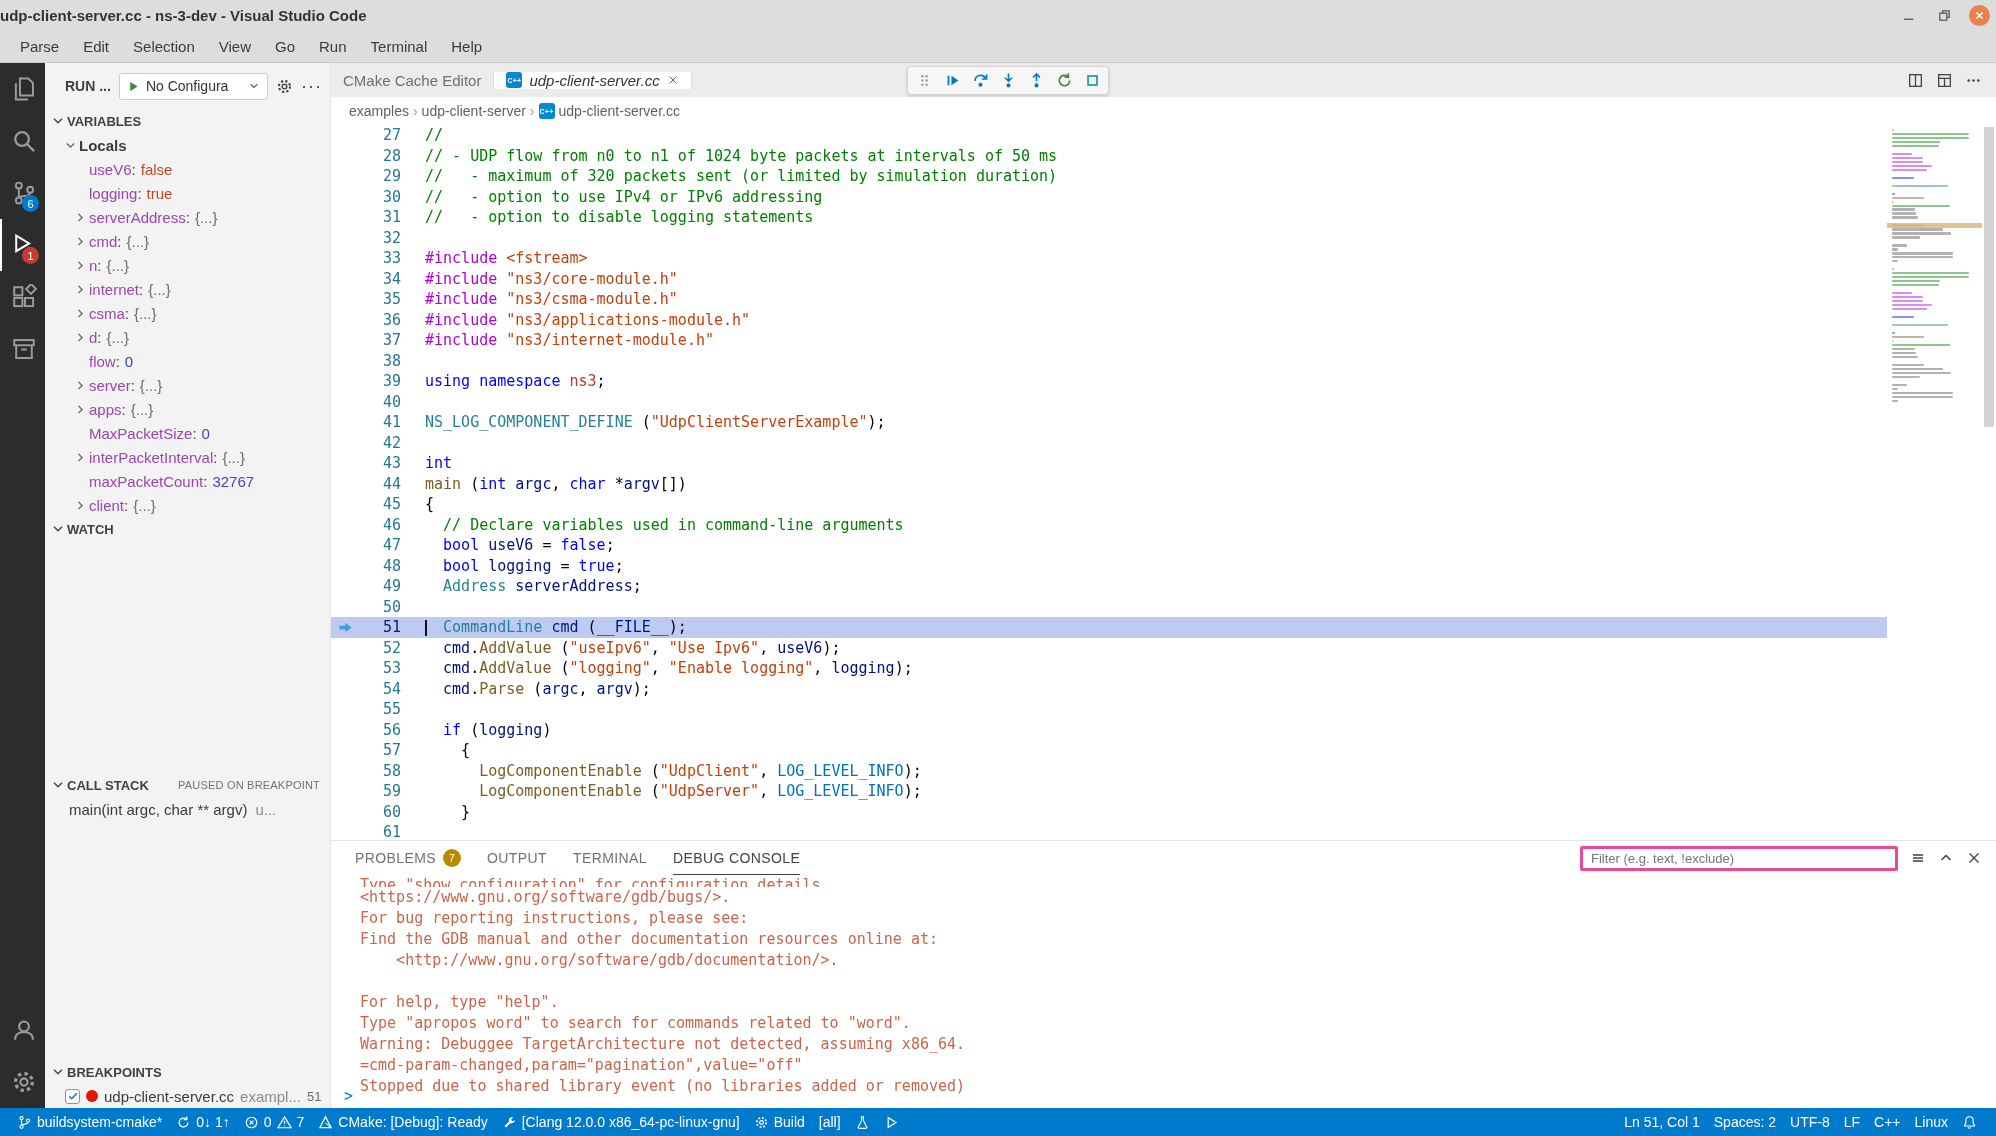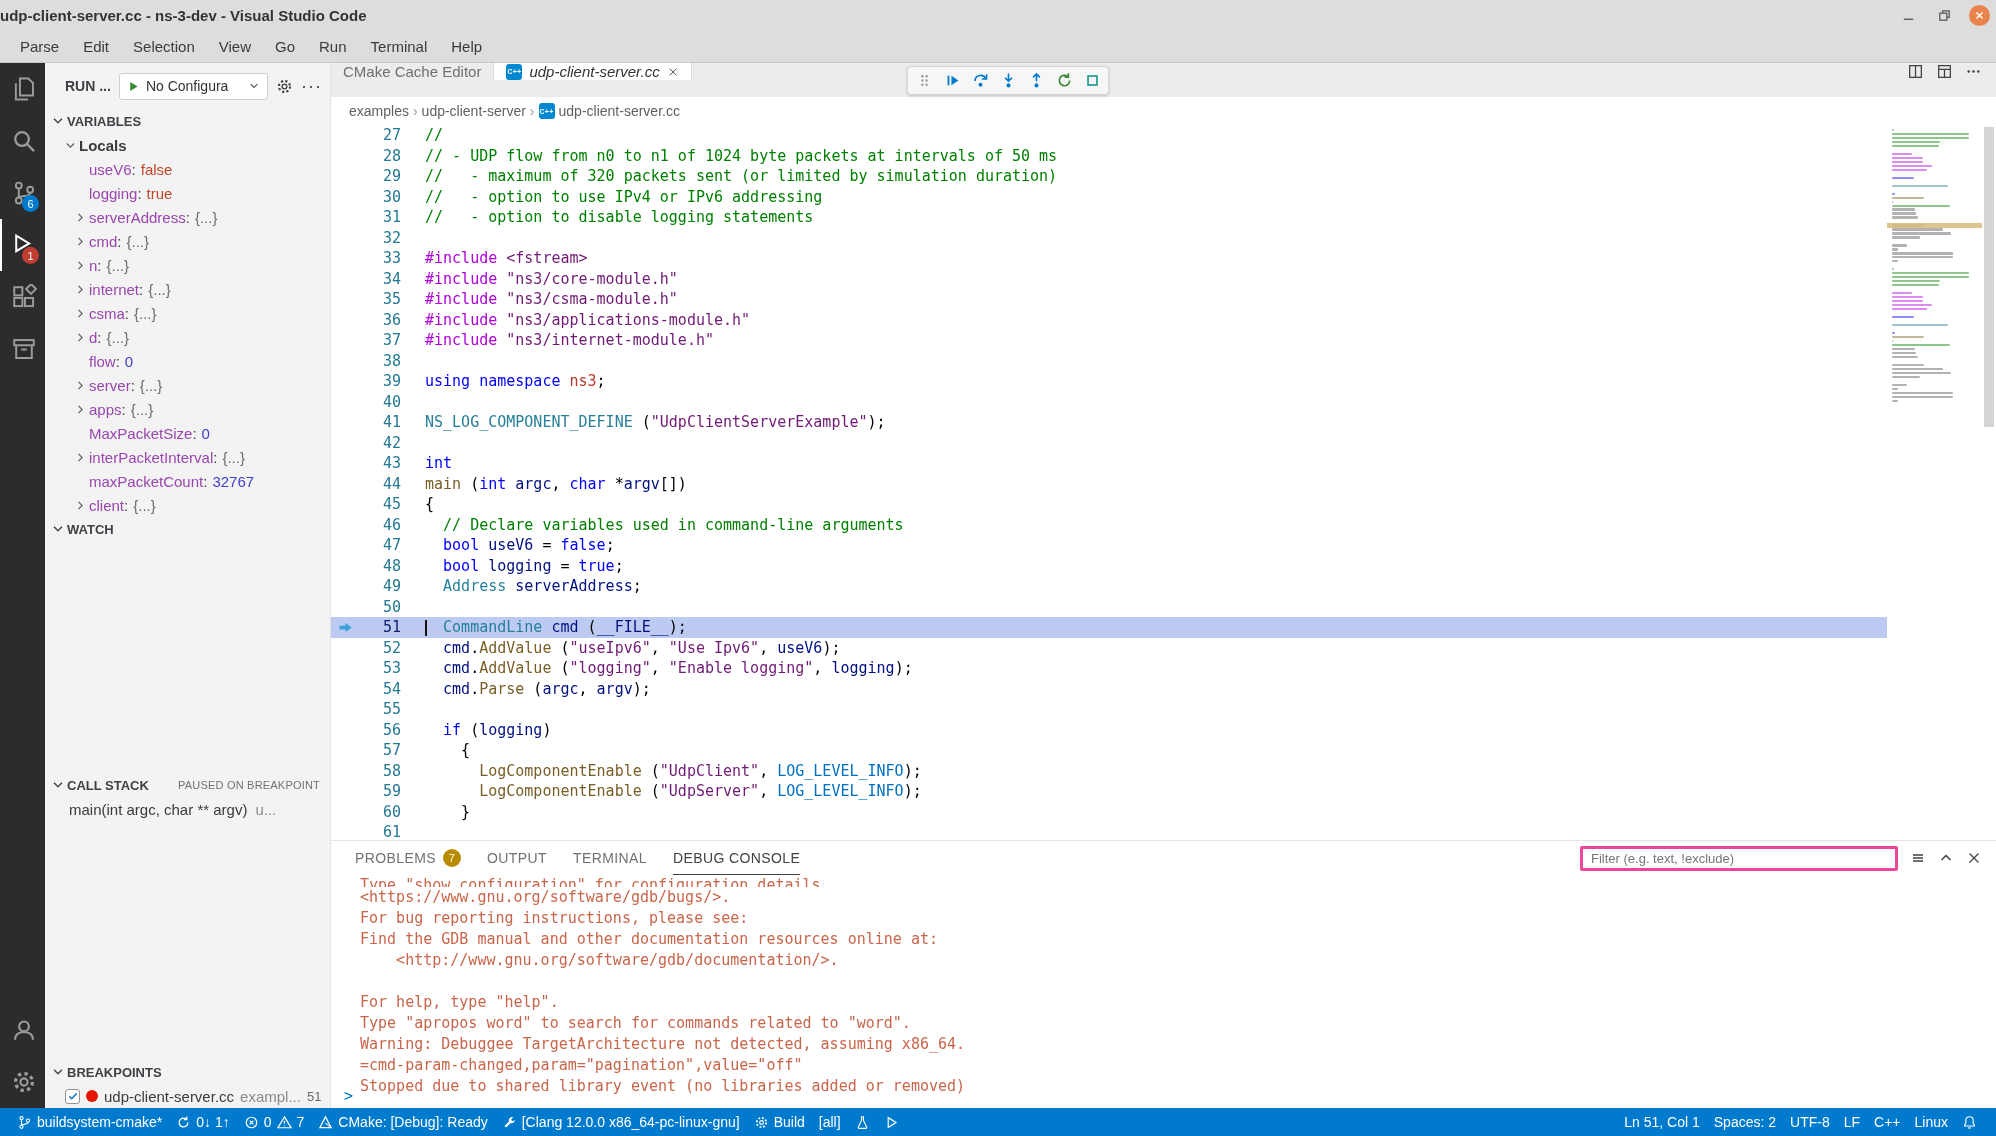--- a/index.html
+++ b/index.html
@@ -67,21 +67,21 @@
   .frame-row .dim { color:#8a8a8a; }
   .bp-row { height:24px; display:flex; align-items:center; gap:6px; padding-left:20px; font-size:15px; white-space:nowrap; overflow:hidden; flex:none; }
   .bp-check { width:15px; height:15px; border:1px solid #949494; border-radius:3px; background:#fff; color:#1a79c4; display:flex; align-items:center; justify-content:center; flex:none; }
   .bp-check svg { width:12px; height:12px; }
   .bp-dot { width:12px; height:12px; border-radius:50%; background:#e51400; flex:none; }
   .bp-path { color:#8a8a8a; }
   .bp-line { margin-left:auto; margin-right:10px; color:#6b6b6b; font-size:13px; }
 
   
   .editor-col { flex:1; display:flex; flex-direction:column; min-width:0; position:relative; }
-  .tabsrow { height:34px; background:#ececec; display:flex; align-items:flex-start; flex:none; }
+  .tabsrow { height:34px; background:#ececec; display:flex; align-items:center; flex:none; }
   .tab { display:flex; align-items:center; gap:7px; padding:0 12px; font-size:15px; color:#6f6f6f; background:#ececec; border-right:1px solid #dcdcdc; }
   .tab.active { background:#ffffff; color:#333; }
   .tab.italic .tab-label { font-style:italic; }
   .tab-close { color:#555; } .tab-close svg { width:12px; height:12px; }
   .tab-actions { margin-left:auto; display:flex; align-items:center; gap:12px; padding-right:14px; color:#424242; }
   .tab-actions .icon svg { width:17px; height:17px; }
 
   .debug-toolbar { position:absolute; top:3px; left:576px; height:29px; background:#f6f6f6; border:1px solid #d6d6d6; border-radius:4px; box-shadow:0 1px 3px rgba(0,0,0,.18); display:flex; align-items:center; padding:0 4px; gap:4px; z-index:20; }
   .dtb-btn { width:24px; height:24px; display:flex; align-items:center; justify-content:center; }
   .dtb-btn svg { width:17px; height:17px; }
@@ -95,21 +95,21 @@
   .editor-body { flex:1; display:flex; min-height:0; position:relative; background:#fff; overflow:hidden; }
   .code { flex:1; overflow:hidden; font-family:"DejaVu Sans Mono", monospace; font-size:15px; }
   .line { height:20.5px; line-height:20.5px; display:flex; white-space:pre; }
   .line .glyph { width:28px; flex:none; display:flex; align-items:center; justify-content:center; }
   .line .glyph svg { width:15px; height:15px; }
   .line .num { width:42px; flex:none; text-align:right; color:#237893; }
   .line .src { padding-left:24px; }
   .line.current { background:#bdcbf2; }
   .line.current .num { color:#0b216f; }
   .caret { display:inline-block; width:1.8px; height:16px; background:#111; vertical-align:text-bottom; margin-right:-1.8px; }
-  .tk-cmt{color:#008000} .tk-pre{color:#af00db} .tk-str{color:#701a75} .tk-kw{color:#0000ff}
+  .tk-cmt{color:#008000} .tk-pre{color:#af00db} .tk-str{color:#c2410c} .tk-kw{color:#0000ff}
   .tk-type{color:#267f99} .tk-fn{color:#795e26} .tk-var{color:#001080} .tk-const{color:#0070c1}
   .tk-pln{color:#000000} .tk-ns{color:#b03a2e}
 
   .minimap { width:95px; flex:none; position:relative; padding-top:2px; background:#fff; }
   .mbar { height:2.2px; margin:1.8px 0 0 5px; opacity:.45; border-radius:1px; }
   .mm-marker { position:absolute; left:0; right:0; height:5px; background:#d7ba7d; opacity:.85; }
   .vscroll { width:14px; flex:none; position:relative; }
   .vscroll .thumb { position:absolute; top:2px; left:2px; right:2px; height:300px; background:rgba(100,100,100,.28); }
 
   

